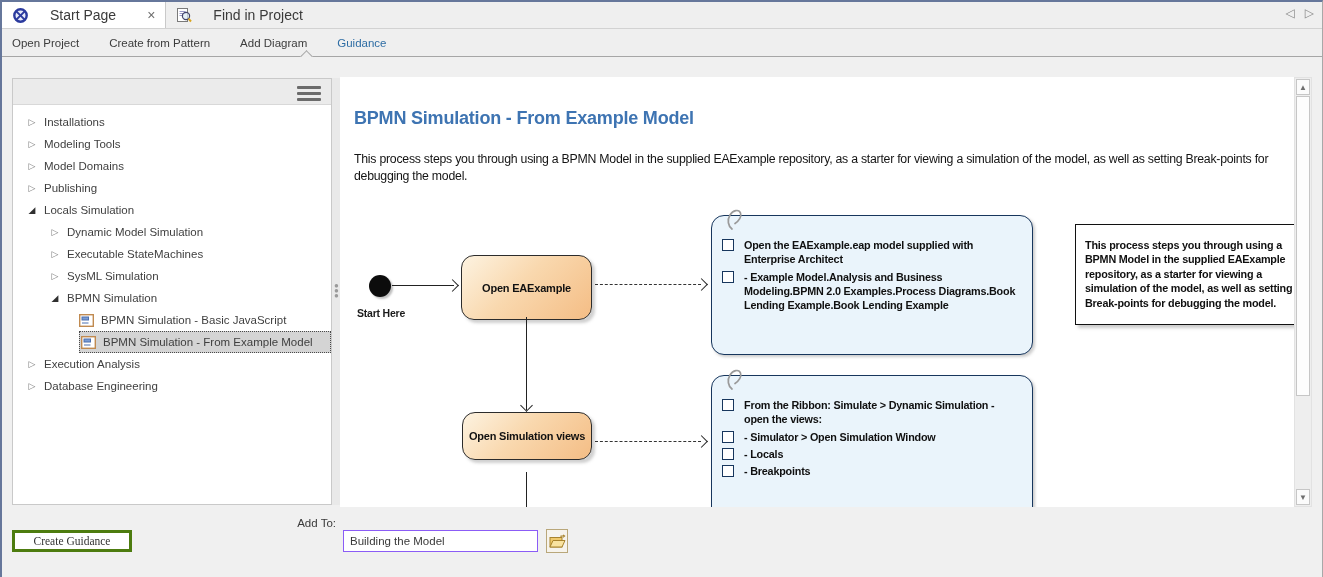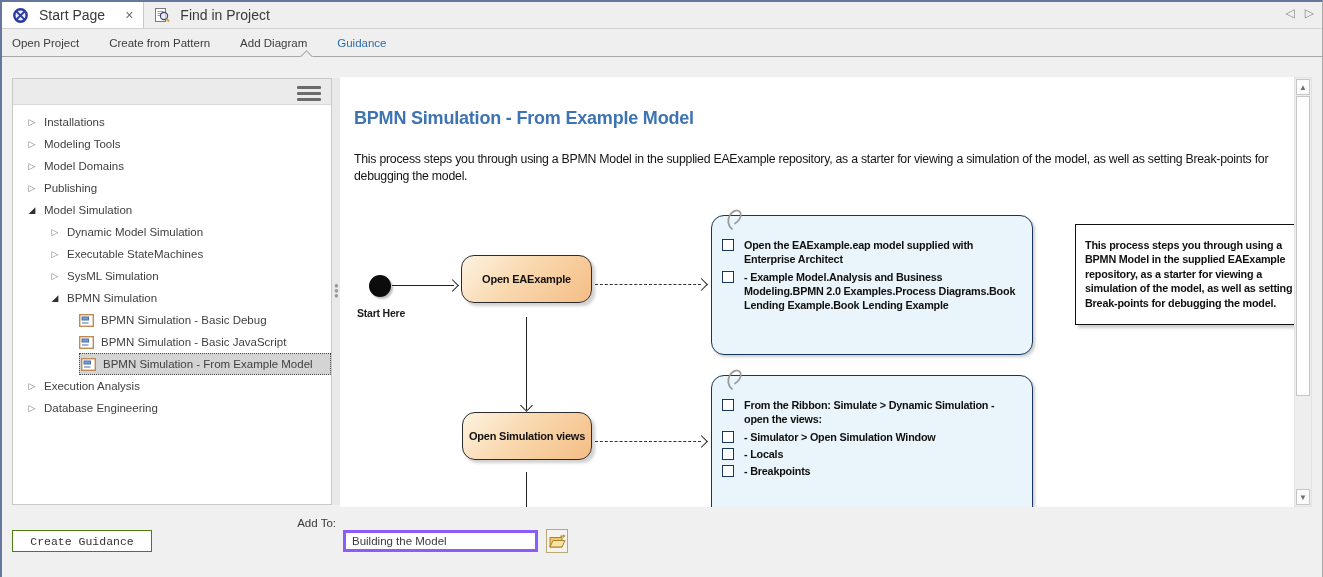--- a/index.html
+++ b/index.html
@@ -3,21 +3,21 @@
 <meta charset="utf-8">
 <style>
   * { margin:0; padding:0; box-sizing:border-box; }
   html,body { width:1323px; height:577px; }
   body { font-family:"Liberation Sans", sans-serif; background:#f0f0f0; overflow:hidden; }
   .window { position:relative; width:1323px; height:577px; background:#f0f0f0;
             border-top:2px solid #66779b; border-left:2px solid #66779b; border-right:1px solid #a8a8a8; }
 
   
   .tabbar { position:relative; height:27px; background:#efefef; display:flex; align-items:stretch; border-bottom:1px solid #d2d2d2; }
-  .tab { display:flex; align-items:center; gap:10px; padding:0 10px; font-size:14px; color:#3a3a3a; cursor:default; }
+  .tab { display:flex; align-items:center; gap:21px; padding:0 10px; font-size:14px; color:#3a3a3a; cursor:default; }
   .tab.active { background:#ffffff; border-right:1px solid #c9c9c9; }
   .tab.inactive { background:transparent; }
   .tab .close { font-size:14px; color:#6d6d6d; margin-left:10px; }
   .tabnav { position:absolute; right:8px; top:4px; display:flex; gap:10px; font-size:12px; color:#8a8a8a; }
 
   
   .toolbar { position:relative; height:28px; display:flex; align-items:center; gap:26px; padding:0 0 0 8px;
              background:#efefef; border-bottom:1px solid #a6a6a6; font-size:11.5px; color:#3c3c3c; }
   .toolbar .titem { padding:2px 2px; }
   .toolbar .titem.active { color:#2e6da4; }
@@ -48,21 +48,21 @@
 
   .doc { position:absolute; left:338px; top:20px; width:954px; height:430px; background:#ffffff; overflow:hidden; }
   .doc-title { position:absolute; left:14px; top:31px; font-size:18px; font-weight:bold; color:#3e74b2; letter-spacing:-0.2px; }
   .doc-intro { position:absolute; left:14px; top:74px; width:926px; font-size:12.3px; line-height:1.4; color:#141414; letter-spacing:-0.25px; }
 
   
   .start-circle { position:absolute; left:29px; top:198px; width:22px; height:22px; border-radius:50%;
                   background:#0c0c0c; box-shadow:2px 2px 2px rgba(0,0,0,0.25); }
   .start-label { position:absolute; left:8px; top:230px; width:66px; text-align:center;
                  font-size:10.5px; font-weight:bold; color:#1c1c1c; letter-spacing:-0.2px; }
-  .activity { position:absolute; width:131px; height:48px; border:1.6px solid #2c2c2c; border-radius:13px;
+  .activity { position:absolute; width:131px; height:65px; border:1.6px solid #2c2c2c; border-radius:13px;
               background:linear-gradient(135deg,#fdf3e1 0%,#f9d8ae 45%,#f4bd85 100%);
               box-shadow:3px 3px 3px rgba(120,120,120,0.35);
               display:flex; align-items:center; justify-content:center; text-align:center;
               font-size:11px; font-weight:bold; color:#111; letter-spacing:-0.2px; padding:4px; }
   #activity1 { left:121px; top:178px; }
   #activity2 { left:122px; top:335px; width:130px; height:48px; }
   .hline { position:absolute; border-top:1.4px solid #222; }
   .hdash { position:absolute; border-top:1.4px dashed #333; }
   .vline { position:absolute; border-left:1.4px solid #222; }
   .chev { position:absolute; width:9px; height:9px; border-top:1.4px solid #222; border-right:1.4px solid #222; }
@@ -85,25 +85,25 @@
   
   .vscroll { position:absolute; left:1292px; top:20px; width:18px; height:430px; background:#eeeeee; border:1px solid #e2e2e2; }
   .sbtn { position:absolute; left:1px; width:14px; height:16px; background:#fbfbfb; border:1px solid #c6c6c6;
           color:#6e6e6e; font-size:8px; text-align:center; line-height:15px; }
   .sbtn.up { top:1px; }
   .sbtn.down { bottom:1px; }
   .sthumb { position:absolute; left:1px; top:18px; width:14px; height:300px; background:#fdfdfd; border:1px solid #c6c6c6; }
 
   
   .footer { position:relative; height:72px; background:#f0f0f0; }
-  .btn-create { position:absolute; left:10px; top:23px; width:140px; height:22px; background:#ffffff;
-                border:1px solid #4d7c0f; font-size:11.5px; color:#333; font-family:Liberation Mono, monospace; }
+  .btn-create { position:absolute; left:10px; top:23px; width:120px; height:22px; background:#ffffff;
+                border:3px solid #4d7c0f; font-size:11.5px; color:#333; font-family:Liberation Serif, serif; }
   .addto-label { position:absolute; left:270px; top:10px; width:64px; text-align:right; font-size:11.5px; color:#3a3a3a; }
   .addto-input { position:absolute; left:341px; top:23px; width:195px; height:22px; background:#ffffff;
-                 border:3px solid #8b5cf6; font-size:11.5px; color:#3a3a3a; padding:0 6px; font-family:"Liberation Sans",sans-serif; }
+                 border:1px solid #8b5cf6; font-size:11.5px; color:#3a3a3a; padding:0 6px; font-family:"Liberation Sans",sans-serif; }
   .btn-folder { position:absolute; left:544px; top:22px; width:22px; height:24px; background:#f6f3ec;
                 border:1px solid #b9a77a; display:flex; align-items:center; justify-content:center; }
 </style>
 </head>
 <body>
 
 <div class="window">
 
   <div class="tabbar">
     <div class="tab active">
@@ -166,47 +166,37 @@
         <div class="trow d0">
           <span class="glyph">▷</span>
           <span>Model Domains</span>
         </div>
         <div class="trow d0">
           <span class="glyph">▷</span>
           <span>Publishing</span>
         </div>
         <div class="trow d0">
           <span class="glyph exp">◢</span>
-          <span>Model Simulation</span>
+          <span>Locals Simulation</span>
         </div>
         <div class="trow d1">
           <span class="glyph">▷</span>
           <span>Dynamic Model Simulation</span>
         </div>
         <div class="trow d1">
           <span class="glyph">▷</span>
           <span>Executable StateMachines</span>
         </div>
         <div class="trow d1">
           <span class="glyph">▷</span>
           <span>SysML Simulation</span>
         </div>
         <div class="trow d1">
           <span class="glyph exp">◢</span>
           <span>BPMN Simulation</span>
-        </div>
-        <div class="trow d2">
-          <span class="licon">
-            <svg width="15" height="13" viewBox="0 0 15 13">
-                <rect x="0.7" y="0.7" width="13.6" height="11.6" fill="#ffffff" stroke="#c08a50" stroke-width="1.4"></rect>
-                <rect x="3" y="3" width="6.5" height="3" fill="#7b9cd4" stroke="#4a6fae"></rect>
-                <line x1="3" y1="9" x2="9.5" y2="9" stroke="#4a6fae"></line>
-              </svg>
-          </span>
-          <span>BPMN Simulation - Basic Debug</span>
         </div>
         <div class="trow d2">
           <span class="licon">
             <svg width="15" height="13" viewBox="0 0 15 13">
                 <rect x="0.7" y="0.7" width="13.6" height="11.6" fill="#ffffff" stroke="#c08a50" stroke-width="1.4"></rect>
                 <rect x="3" y="3" width="6.5" height="3" fill="#7b9cd4" stroke="#4a6fae"></rect>
                 <line x1="3" y1="9" x2="9.5" y2="9" stroke="#4a6fae"></line>
               </svg>
           </span>
           <span>BPMN Simulation - Basic JavaScript</span>

